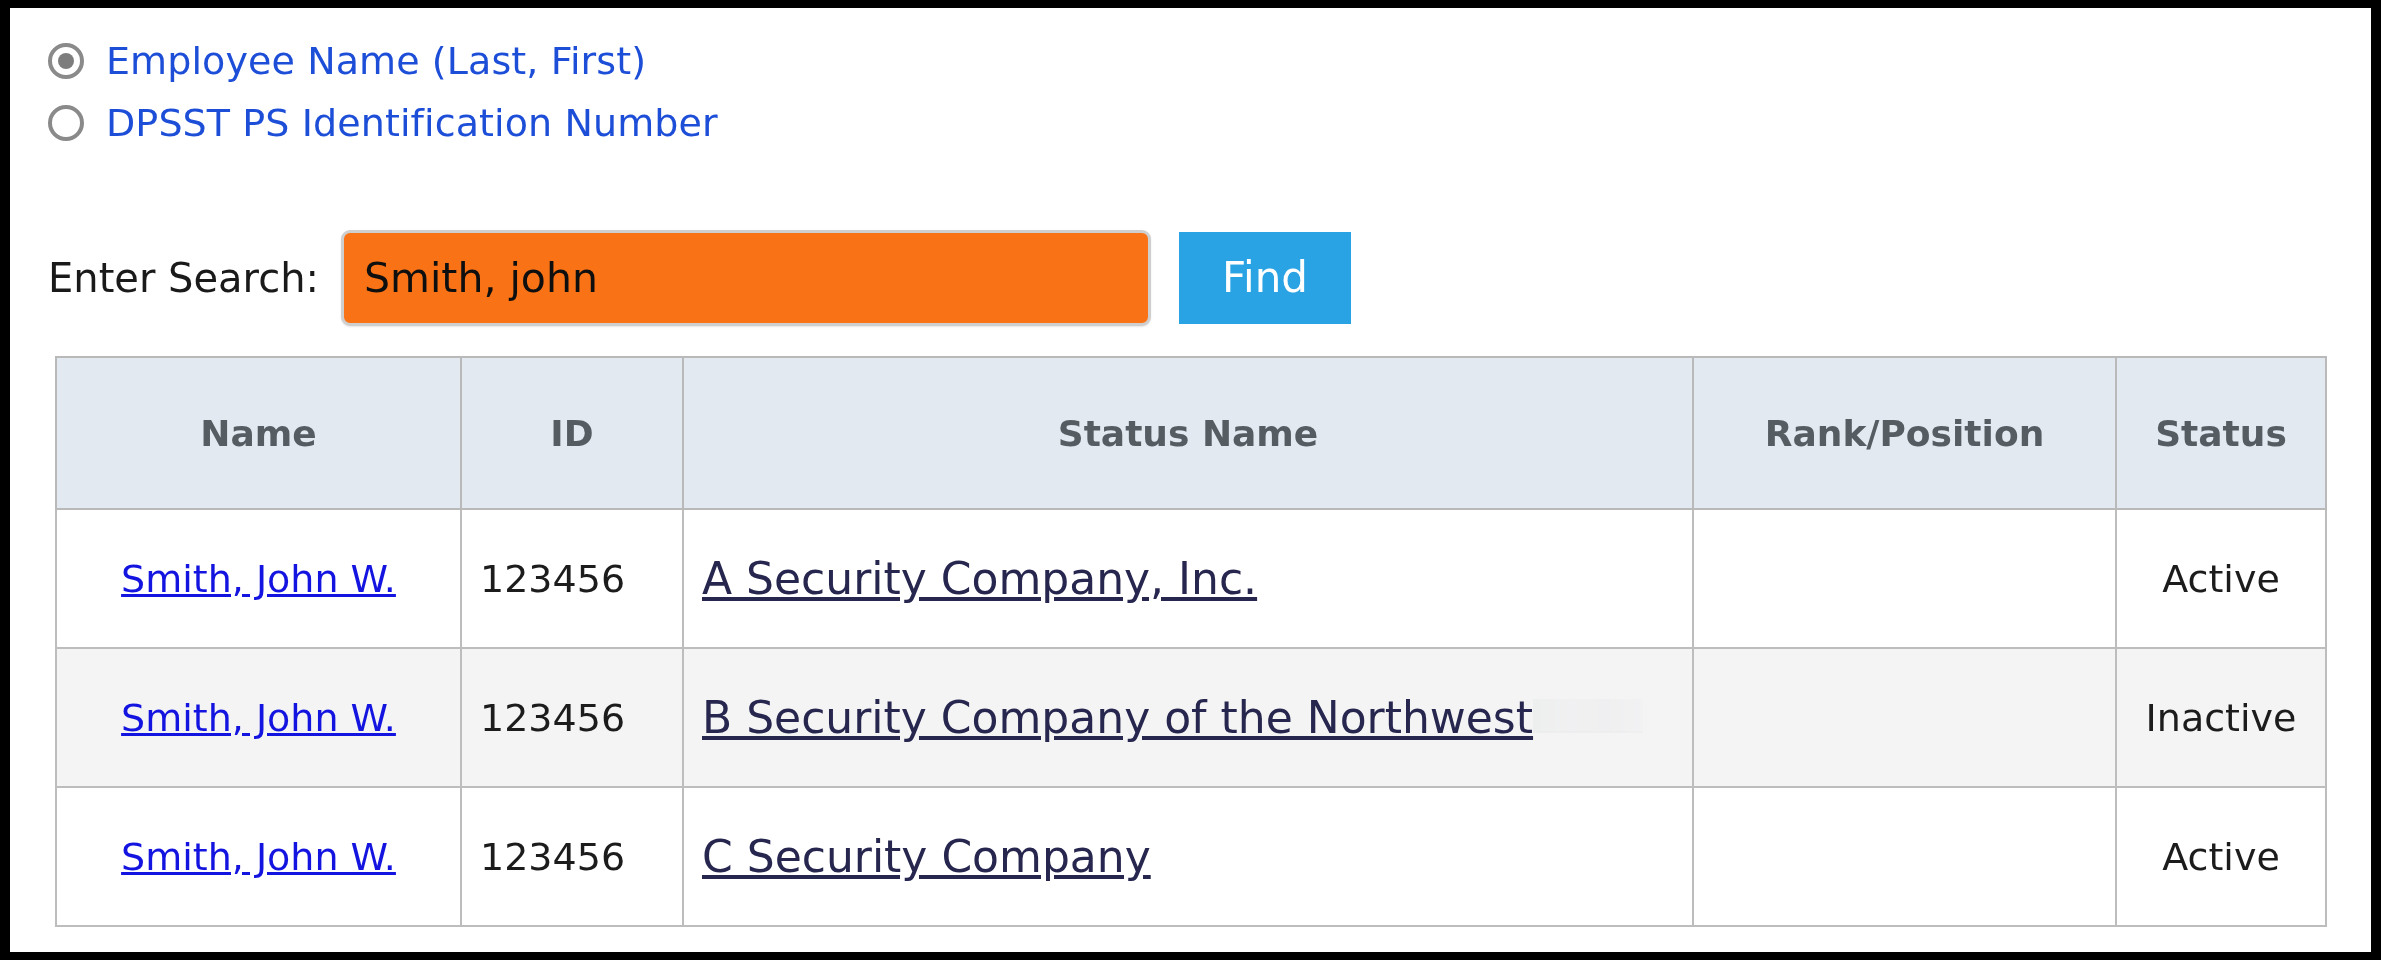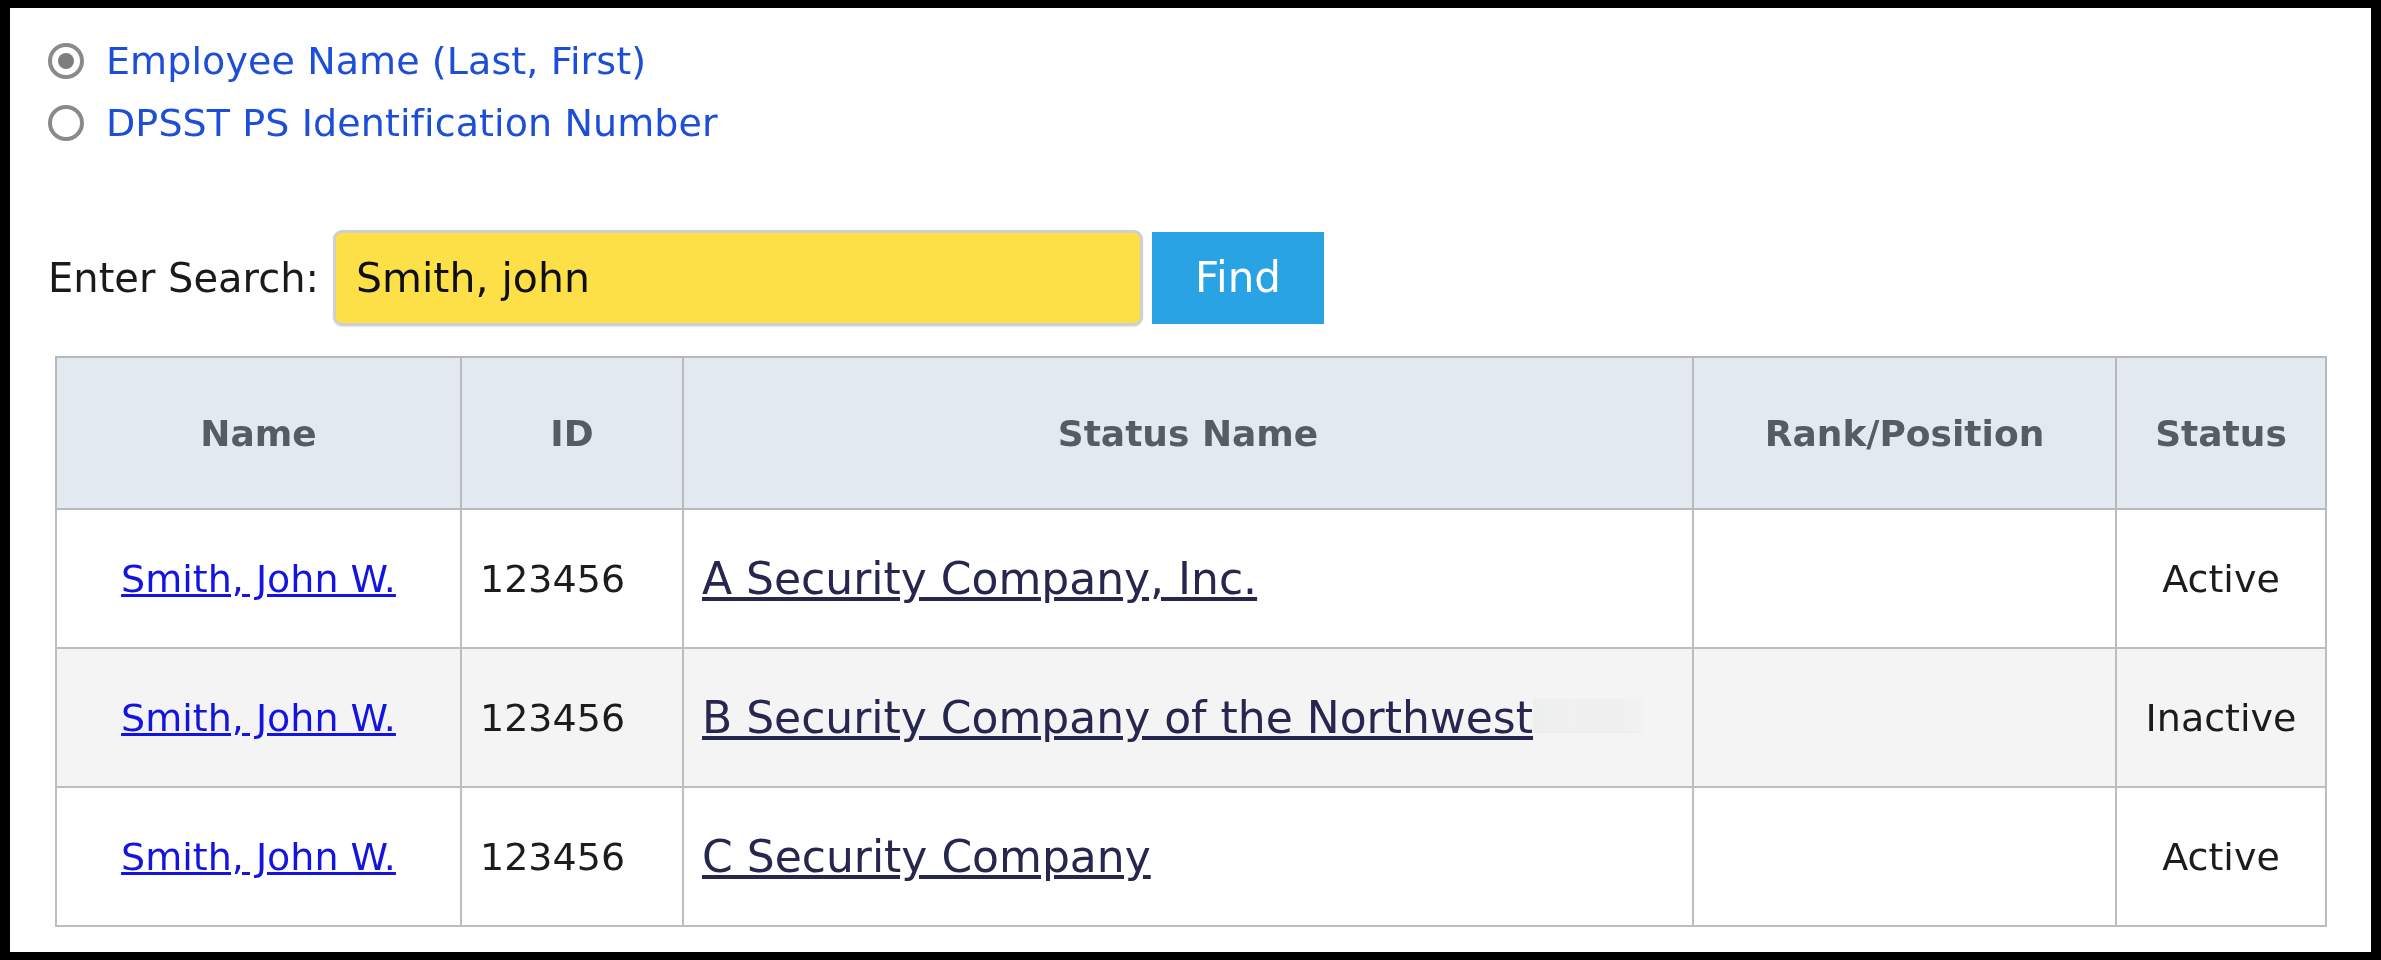--- a/index.html
+++ b/index.html
@@ -61,37 +61,37 @@
   #search-row {
     position: absolute;
     left: 38px; top: 222px;
     display: flex;
     align-items: center;
   }
   #search-label {
     font-size: 40px;
     color: #1a1a1a;
     white-space: nowrap;
-    margin-right: 14px;
+    margin-right: 22px;
   }
   #search-input {
     width: 810px;
     height: 96px;
     border: 3px solid #cfcfcf;
     border-radius: 9px;
-    background: #fde047;
+    background: #f97316;
     font-family: "DejaVu Sans", "Liberation Sans", sans-serif;
     font-size: 41px;
     color: #0f0f0f;
     padding: 0 20px;
     outline: none;
     box-shadow: 0 1px 2px rgba(0,0,0,0.10);
   }
   #find-button {
-    margin-left: 9px;
+    margin-left: 28px;
     width: 172px;
     height: 92px;
     background: #29a3e3;
     border: none;
     color: #ffffff;
     font-family: "DejaVu Sans", "Liberation Sans", sans-serif;
     font-size: 42px;
     cursor: pointer;
     line-height: 92px;
     text-align: center;

